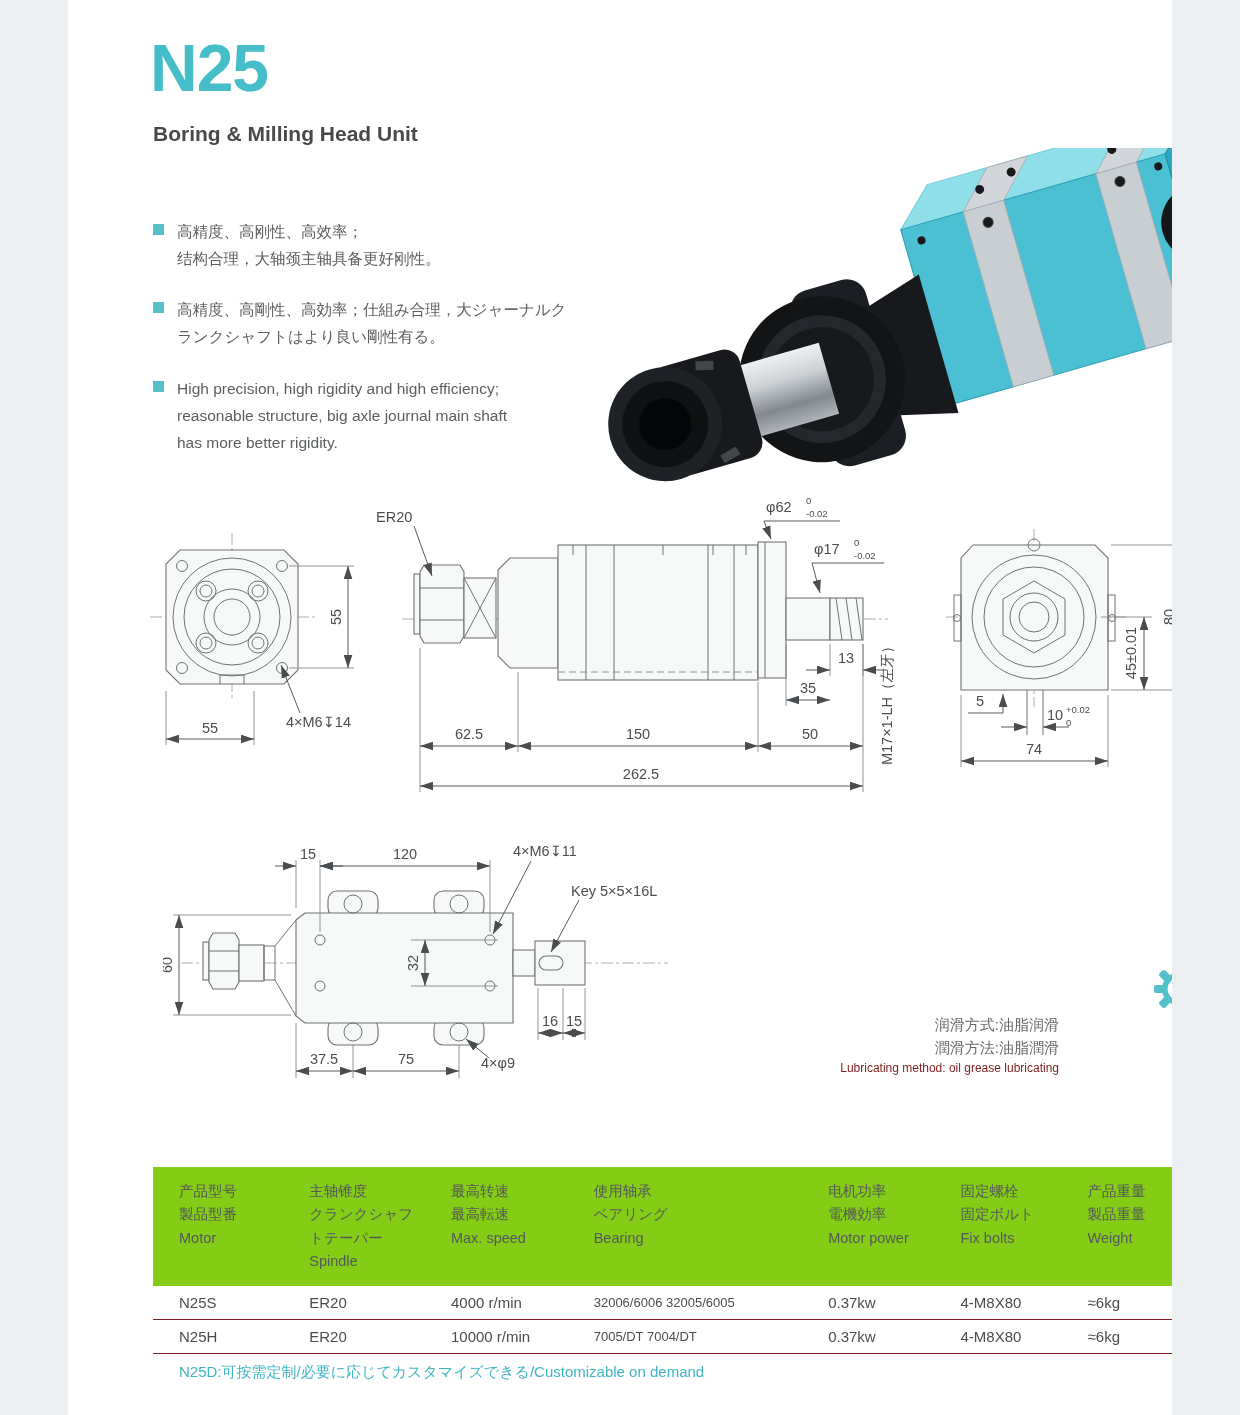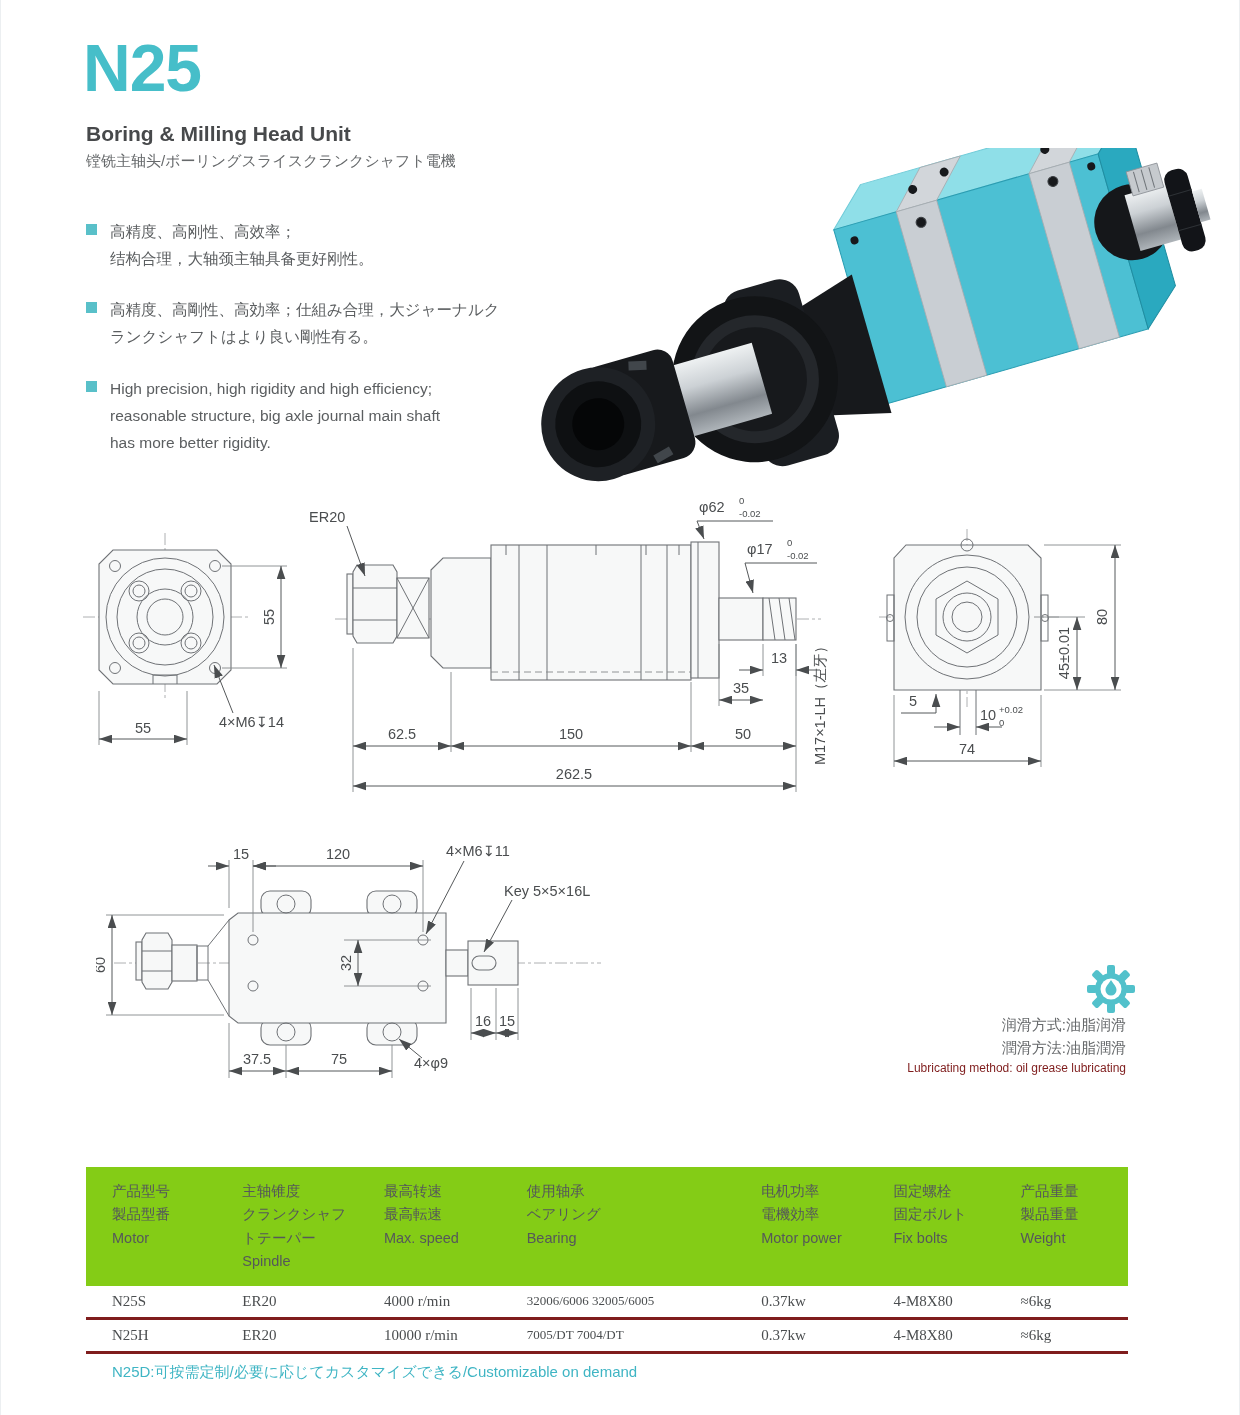--- a/index.html
+++ b/index.html
@@ -1,17 +1,17 @@
 <!DOCTYPE html>
 <html><head>
 <meta charset="utf-8">
 <style>
   html,body{margin:0;padding:0;background:#eceff1;}
   *{box-sizing:border-box;}
-  .page{position:relative;width:1238px;height:1415px;background:#fff;margin:0 auto;
+  .page{position:relative;width:1104px;height:1415px;background:#fff;margin:0 auto;
         font-family:"Liberation Sans","DejaVu Sans",sans-serif;color:#4a4d4f;overflow:hidden;}
   .abs{position:absolute;}
 
   
   .model-name{left:82px;top:30px;font-size:66px;font-weight:bold;color:#46bec9;letter-spacing:-1px;}
   .doc-title{left:85px;top:122px;font-size:21px;font-weight:bold;color:#47494b;}
   .doc-subtitle{left:85px;top:152px;font-size:15px;color:#66696b;}
 
   
   .features{left:85px;top:218px;width:420px;}
@@ -31,33 +31,32 @@
   
   .lube-text{right:113px;top:1014px;text-align:right;font-size:15px;line-height:1.5;color:#66696b;}
   .lube-text .en{font-size:12px;color:#7f1d1d;}
 
   
   .spec{left:85px;top:1167px;width:1042px;font-size:15px;}
   .spec .hdr{display:grid;grid-template-columns:12.5% 13.6% 13.7% 22.5% 12.7% 12.2% 12.8%;
              background:#84cc16;padding:13px 0 12px 0;}
   .spec .hdr .cell{padding-left:26px;line-height:1.62;font-size:14.5px;color:#55585a;}
   .spec .row{display:grid;grid-template-columns:12.5% 13.6% 13.7% 22.5% 12.7% 12.2% 12.8%;
-             border-bottom:3px solid #7f1d1d;align-items:center;height:34px;color:#4a4d4f;font-family:Liberation Serif, serif;}
+             border-bottom:1px solid #7f1d1d;align-items:center;height:34px;color:#4a4d4f;}
   .spec .row .cell{padding-left:26px;}
   .spec .row .bearing{font-size:13px;}
   .spec .note{margin-top:9px;padding-left:26px;color:#3fb5c4;font-size:15px;}
 </style>
 </head>
 <body>
 
 <div class="page">
 
   <div class="abs model-name">N25</div>
   <div class="abs doc-title">Boring &amp; Milling Head Unit</div>
-  <div class="abs doc-subtitle">镗铣主轴头/ボーリングスライスクランクシャフト電機</div>
 
   <div class="abs features">
     <div class="feature">
       <span class="sq"></span>
       <span class="tx">高精度、高刚性、高效率；
 结构合理，大轴颈主轴具备更好刚性。</span>
     </div>
     <div class="feature">
       <span class="sq"></span>
       <span class="tx">高精度、高剛性、高効率；仕組み合理，大ジャーナルク

